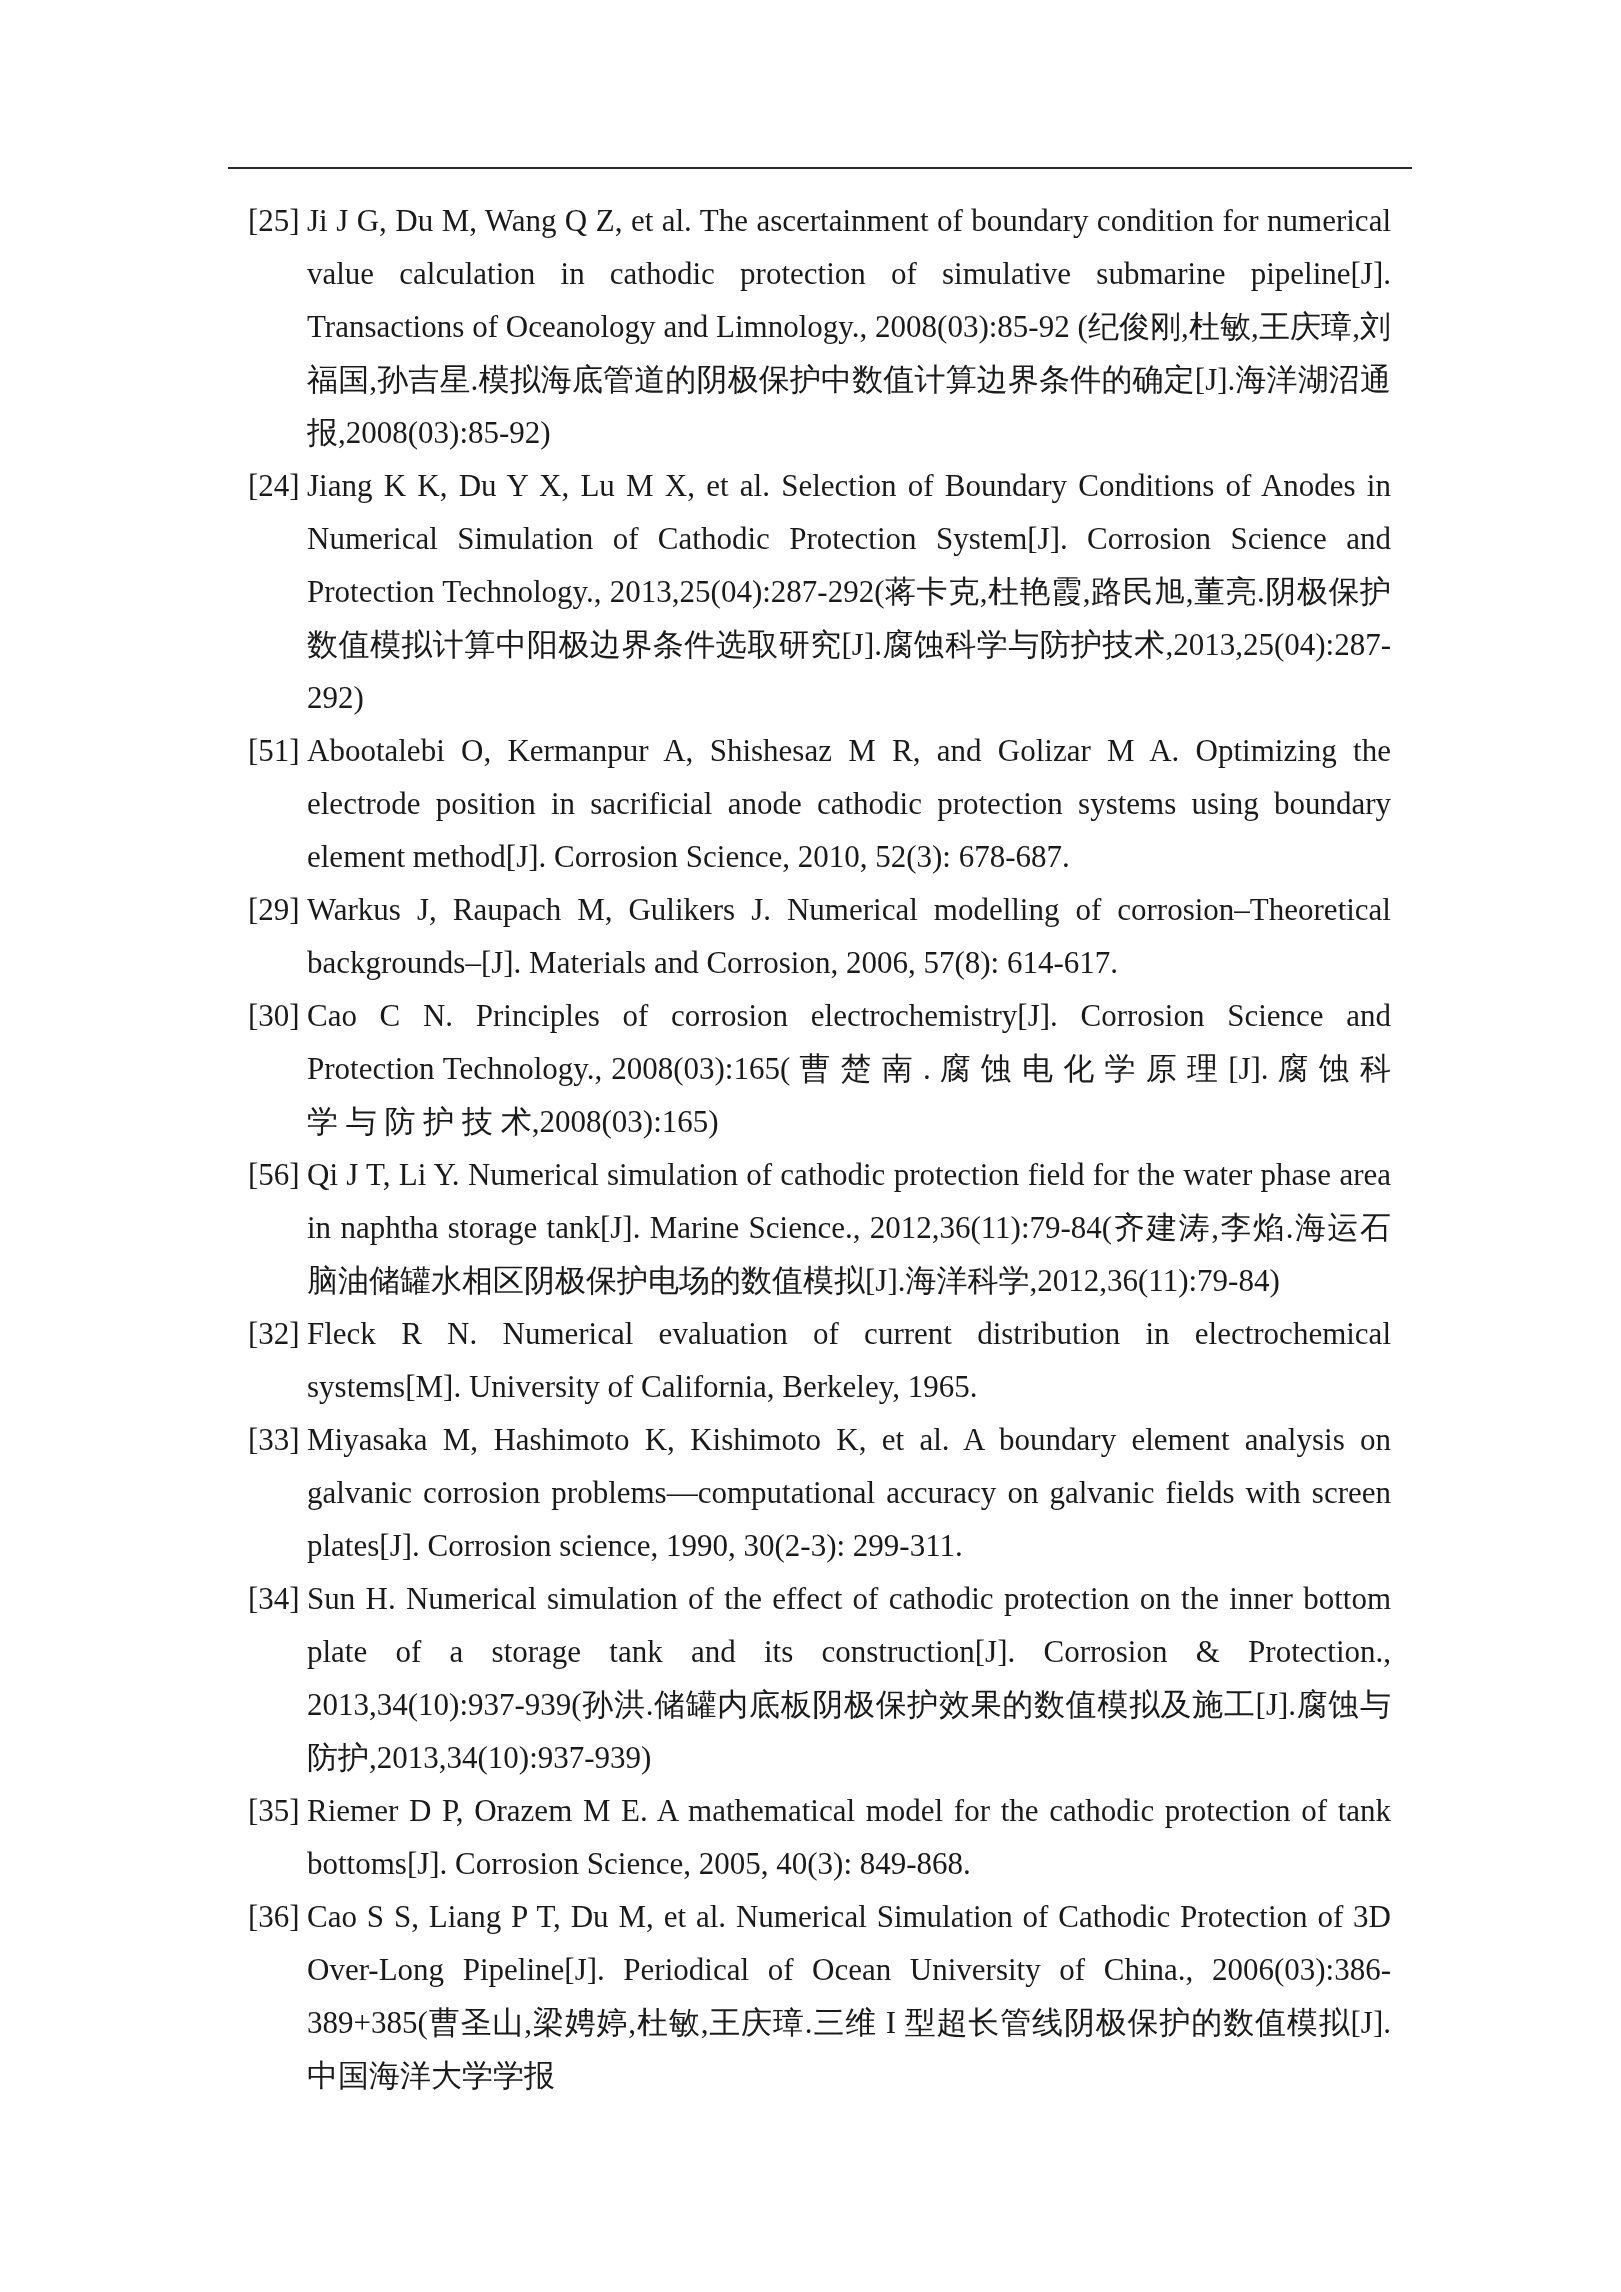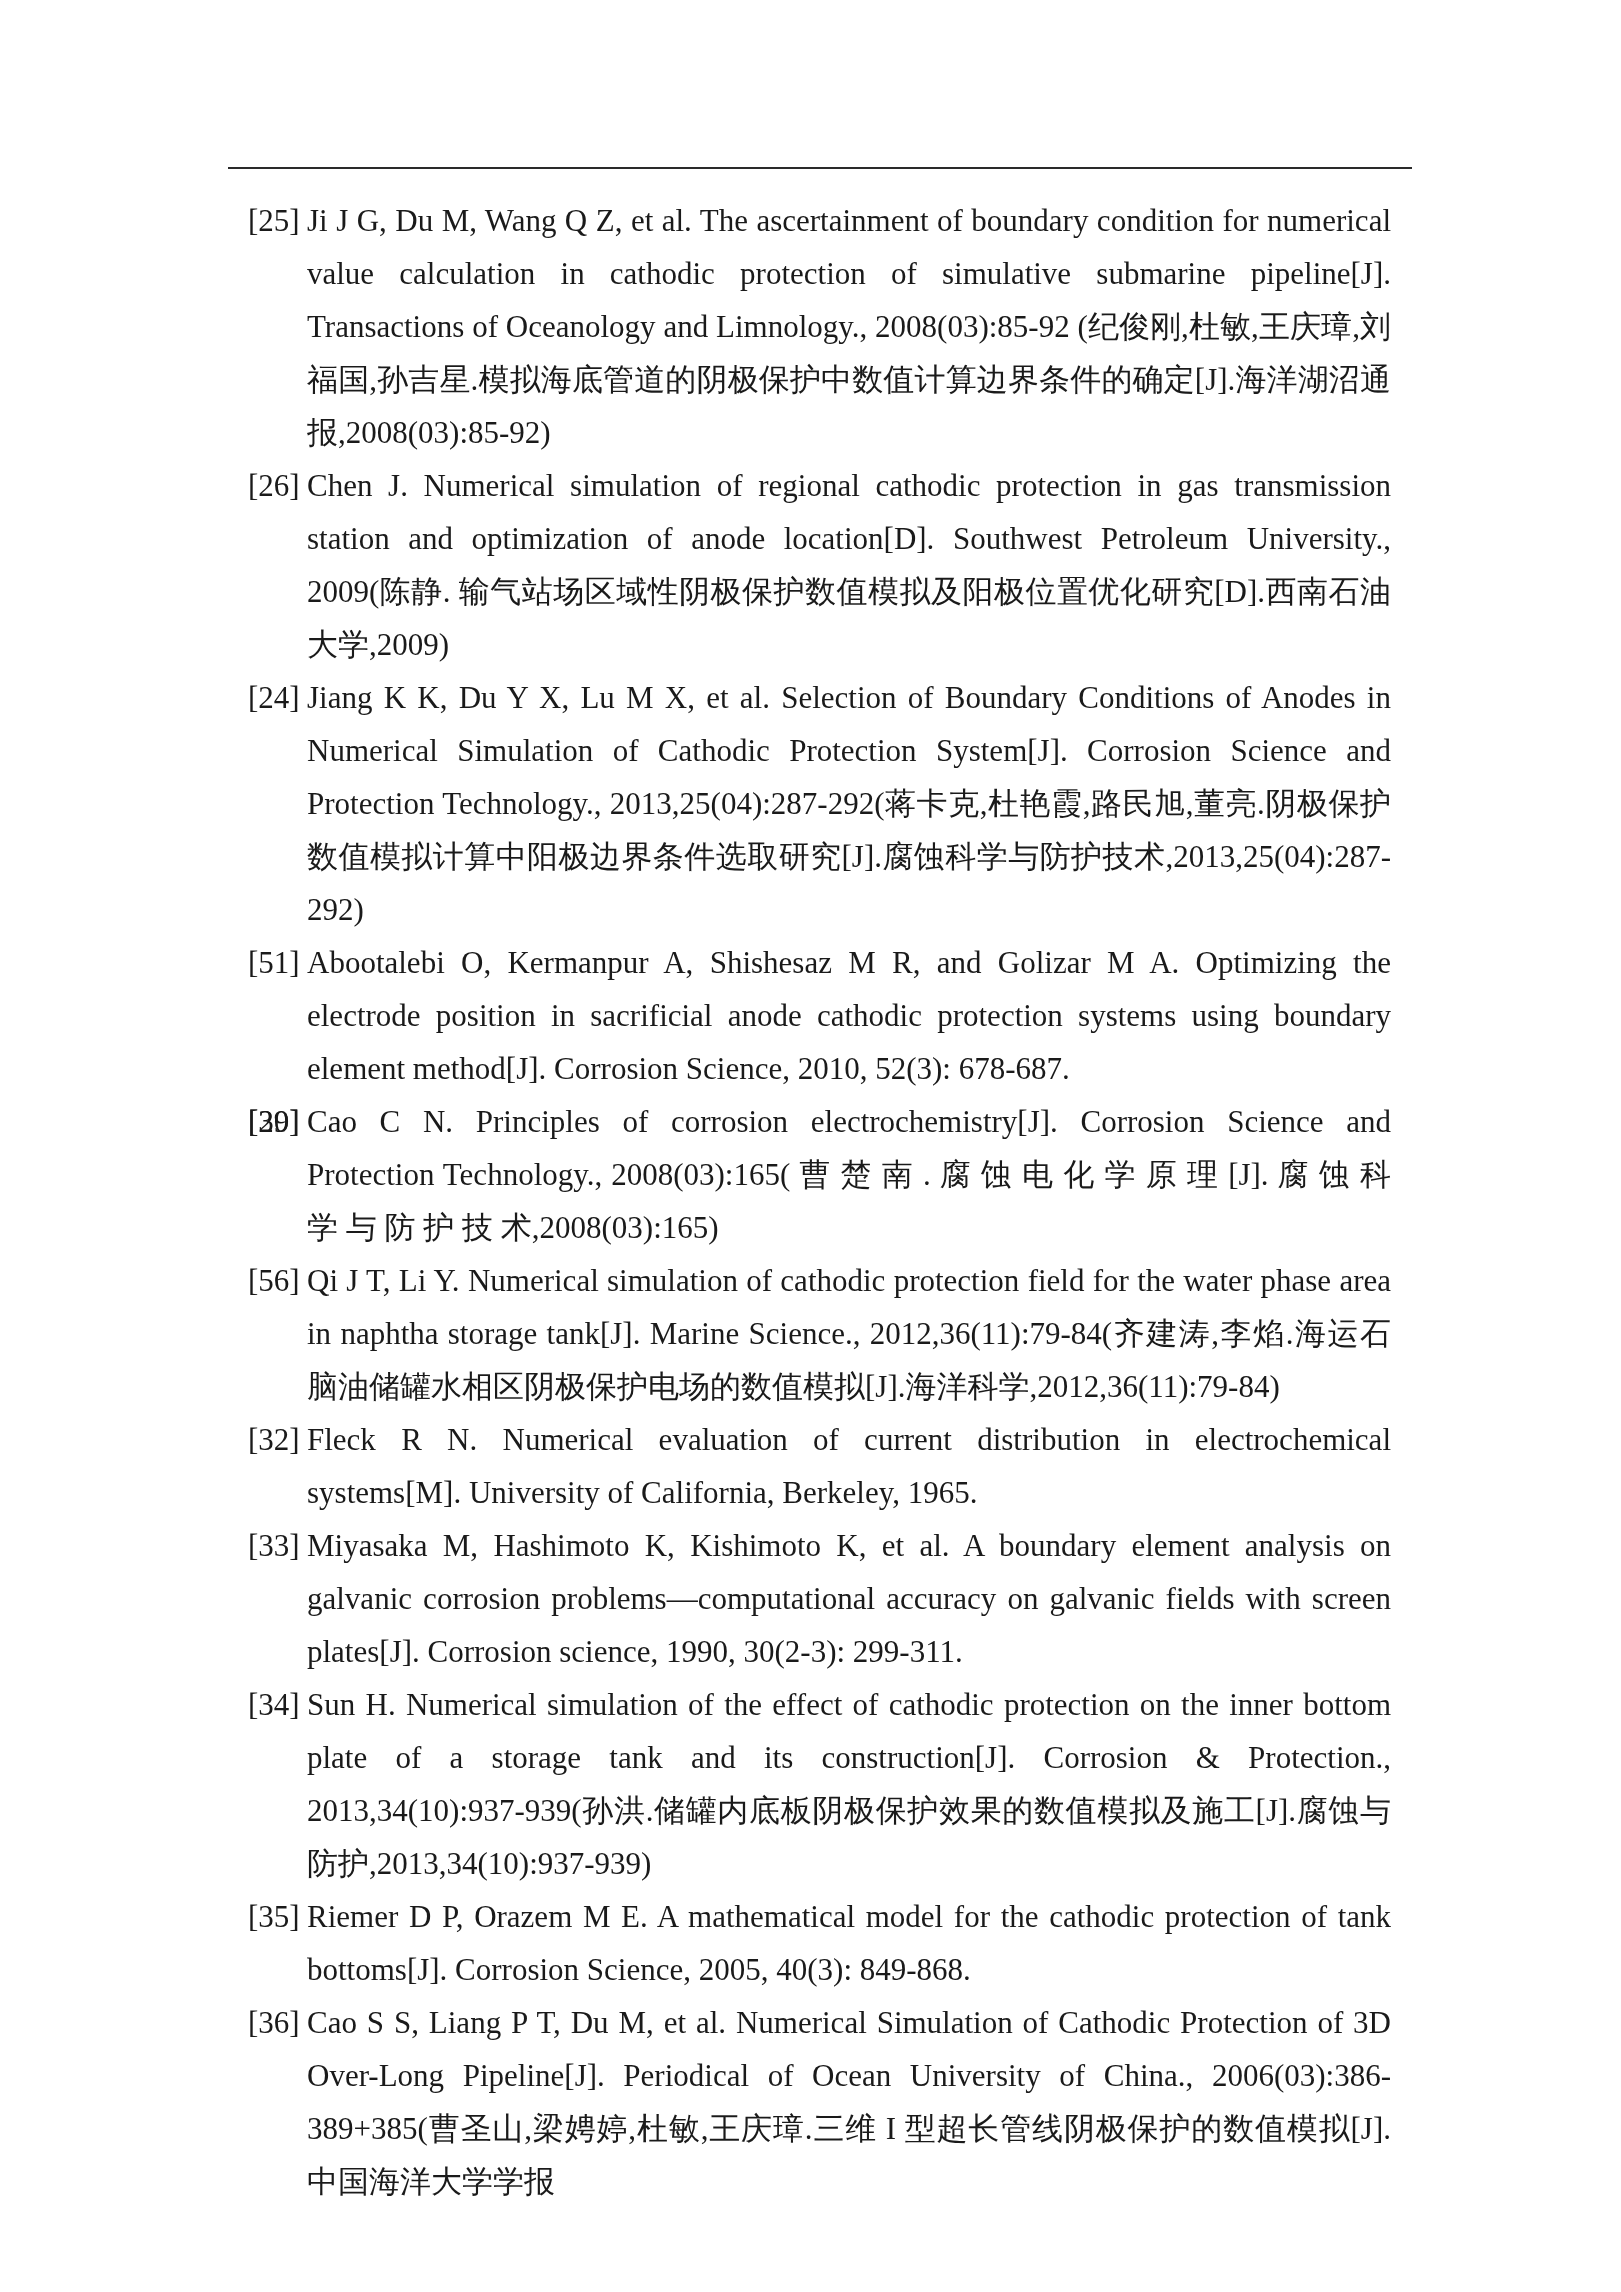--- a/index.html
+++ b/index.html
@@ -51,37 +51,34 @@
 <body>
 
 <div class="page">
   <div class="top-rule"></div>
   <div class="ref-list" id="refList">
   <div class="ref-item">
     <span class="ref-label">[25]</span>
     <span class="ref-body">Ji J G, Du M, Wang Q Z, et al. The ascertainment of boundary condition for numerical value calculation in cathodic protection of simulative submarine pipeline[J]. Transactions of Oceanology and Limnology., 2008(03):85-92 (纪俊刚,杜敏,王庆璋,刘福国,孙吉星.模拟海底管道的阴极保护中数值计算边界条件的确定[J].海洋湖沼通报,2008(03):85-92)</span>
   </div>
 
-  <div class="ref-item">
-    <span class="ref-label">[26]</span>
-    <span class="ref-body">Chen J. Numerical simulation of regional cathodic protection in gas transmission station and optimization of anode location[D]. Southwest Petroleum University., 2009(陈静. 输气站场区域性阴极保护数值模拟及阳极位置优化研究[D].西南石油大学,2009)</span>
-  </div>
 
   <div class="ref-item">
     <span class="ref-label">[24]</span>
     <span class="ref-body">Jiang K K, Du Y X, Lu M X, et al. Selection of Boundary Conditions of Anodes in Numerical Simulation of Cathodic Protection System[J]. Corrosion Science and Protection Technology., 2013,25(04):287-292(蒋卡克,杜艳霞,路民旭,董亮.阴极保护数值模拟计算中阳极边界条件选取研究[J].腐蚀科学与防护技术,2013,25(04):287-292)</span>
   </div>
 
   <div class="ref-item">
     <span class="ref-label">[51]</span>
     <span class="ref-body">Abootalebi O, Kermanpur A, Shishesaz M R, and Golizar M A. Optimizing the electrode position in sacrificial anode cathodic protection systems using boundary element method[J]. Corrosion Science, 2010, 52(3): 678-687.</span>
   </div>
 
   <div class="ref-item">
     <span class="ref-label">[29]</span>
+    <span class="ref-body">Warkus J, Raupach M, Gulikers J. Numerical modelling of corrosion–Theoretical backgrounds–[J]. Materials and Corrosion, 2006, 57(8): 614-617.</span>
   </div>
 
   <div class="ref-item">
     <span class="ref-label">[30]</span>
     <span class="ref-body">Cao C N. Principles of corrosion electrochemistry[J]. Corrosion Science and Protection Technology., 2008(03):165( 曹 楚 南 . 腐 蚀 电 化 学 原 理 [J]. 腐 蚀 科 学 与 防 护 技 术,2008(03):165)</span>
   </div>
 
   <div class="ref-item">
     <span class="ref-label">[56]</span>
     <span class="ref-body">Qi J T, Li Y. Numerical simulation of cathodic protection field for the water phase area in naphtha storage tank[J]. Marine Science., 2012,36(11):79-84(齐建涛,李焰.海运石脑油储罐水相区阴极保护电场的数值模拟[J].海洋科学,2012,36(11):79-84)</span>

